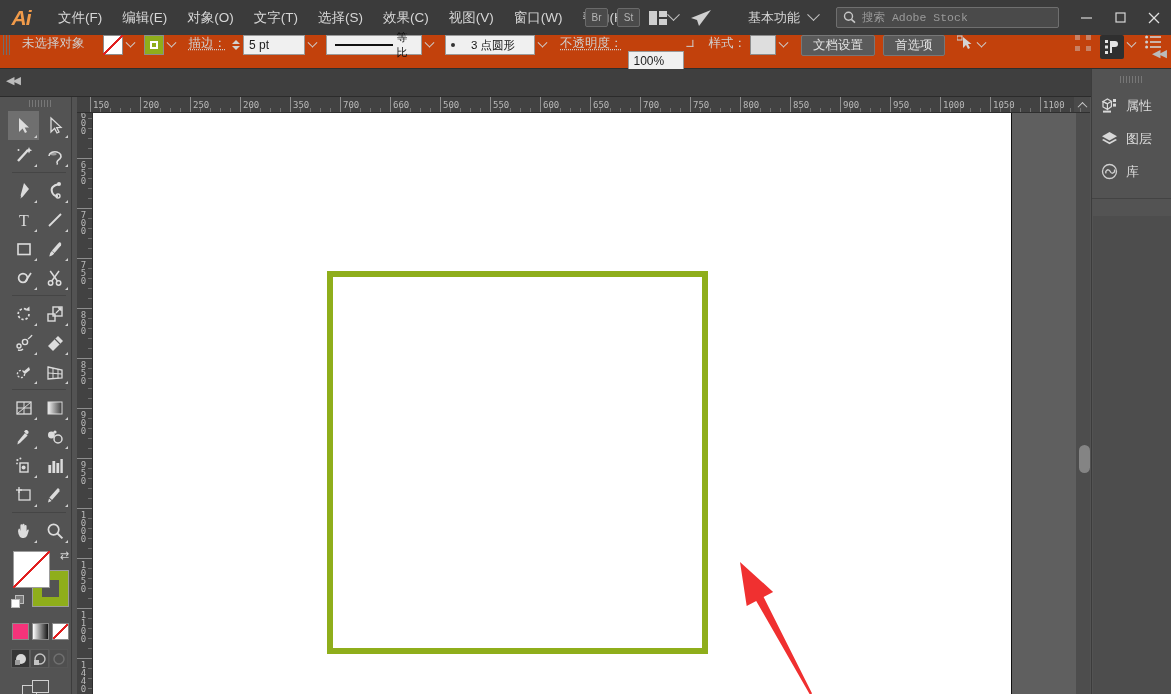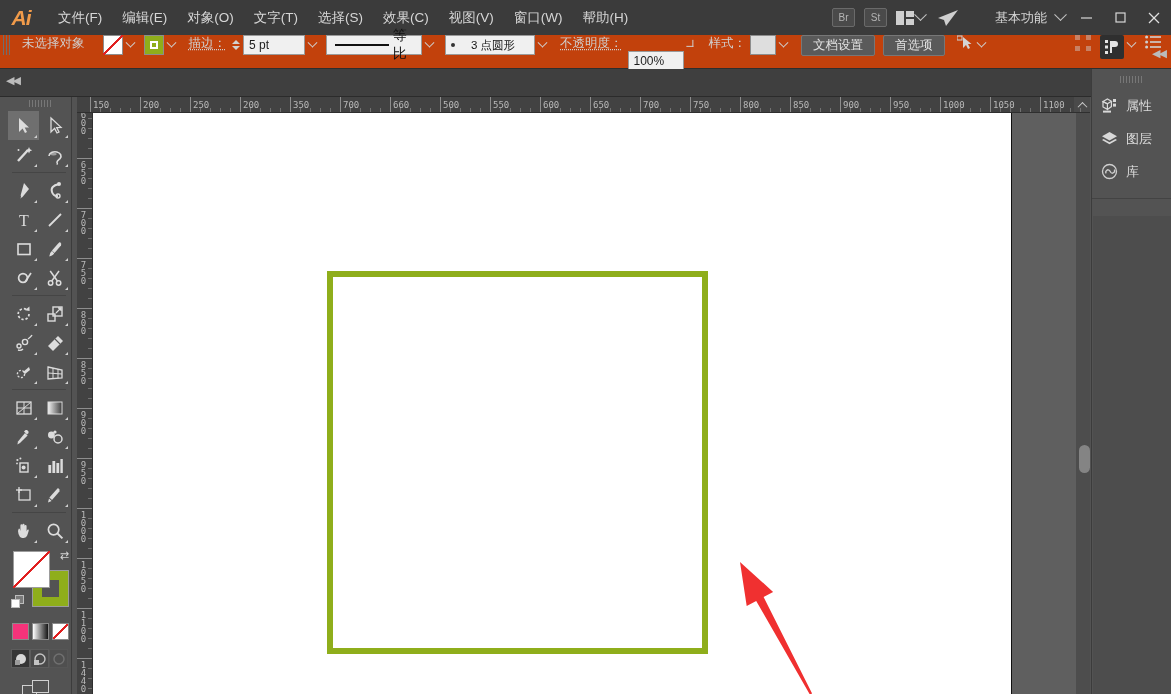--- a/index.html
+++ b/index.html
@@ -46,21 +46,21 @@
   .ddarrow i{width:7px;height:7px;border-right:1.5px solid #cfcfcf;border-bottom:1.5px solid #cfcfcf;
     transform:rotate(45deg) translate(-2px,-2px);display:block;}
   .field{height:20px;background:#f0f0f0;border:1px solid #9a9a9a;color:#1d1d1d;font-size:12px;
     display:flex;align-items:center;padding:0 5px;}
   .stepper{width:12px;height:20px;display:flex;flex-direction:column;align-items:center;justify-content:center;margin-right:1px;}
   .stepper i{width:0;height:0;border-left:4px solid transparent;border-right:4px solid transparent;}
   .stepper i.up{border-bottom:4px solid #d2d2d2;margin-bottom:2px;}
   .stepper i.dn{border-top:4px solid #d2d2d2;}
   .strokeline{width:96px;height:20px;background:#f0f0f0;border:1px solid #9a9a9a;display:flex;align-items:center;padding:0 4px;}
   .strokeline .ln{width:62px;height:2px;background:#111;}
-  .strokeline span{font-size:14px;color:#111;margin-left:4px;font-family:Liberation Mono, monospace;}
+  .strokeline span{font-size:11px;color:#111;margin-left:4px;font-family:Liberation Mono, monospace;}
   .brushfield{width:90px;height:20px;background:#f0f0f0;border:1px solid #9a9a9a;display:flex;align-items:center;gap:16px;padding:0 5px;}
   .brushfield .dot{width:4px;height:4px;border-radius:50%;background:#333;}
   .brushfield span{font-size:11.5px;color:#111;}
   .btn{height:21px;background:#5a5a5a;border:1px solid #777;border-radius:2px;color:#e2e2e2;font-size:12.5px;
     padding:0 11px;display:flex;align-items:center;}
   .sty-swatch{width:26px;height:20px;background:#dedede;border:1px solid #8d8d8d;}
 
   
   .tabbar{position:absolute;left:0;top:69px;width:1171px;height:28px;background:#3f3f3f;border-bottom:1px solid #2b2b2b;}
   .collapse-l{position:absolute;left:6px;top:5px;color:#bbb;font-size:11px;letter-spacing:-2px;}
@@ -167,20 +167,27 @@
         </div>
       <div class="icon-btn" style="margin-right:6px;">
         <svg width="22" height="18" viewBox="0 0 22 18">
             <path d="M1 9 L21 1 L9 17 L7 11 Z" fill="#cfcfcf"></path>
           </svg>
       </div>
       <div class="ws-name" style="margin-left:30px;">基本功能</div>
       <div class="icon-btn" style="margin:0 4px 0 6px;">
           <span class="chev"></span>
         </div>
+      <div class="searchbox">
+        <svg width="13" height="13" viewBox="0 0 13 13">
+            <circle cx="5.5" cy="5.2" r="4" fill="none" stroke="#c7c7c7" stroke-width="1.4"></circle>
+            <line x1="8.4" y1="8.3" x2="12" y2="11.6" stroke="#c7c7c7" stroke-width="1.6"></line>
+          </svg>
+        <span class="search-ph">搜索 Adobe Stock</span>
+      </div>
       <div class="wbtn">
           <svg width="11" height="11" viewBox="0 0 11 11">
             <line x1="0" y1="6" x2="11" y2="6" stroke="#d8d8d8" stroke-width="1.2"></line>
           </svg>
         </div>
       <div class="wbtn">
           <svg width="11" height="11" viewBox="0 0 11 11">
             <rect x="1" y="1" width="9" height="9" fill="none" stroke="#d8d8d8" stroke-width="1.2"></rect>
           </svg>
         </div>

